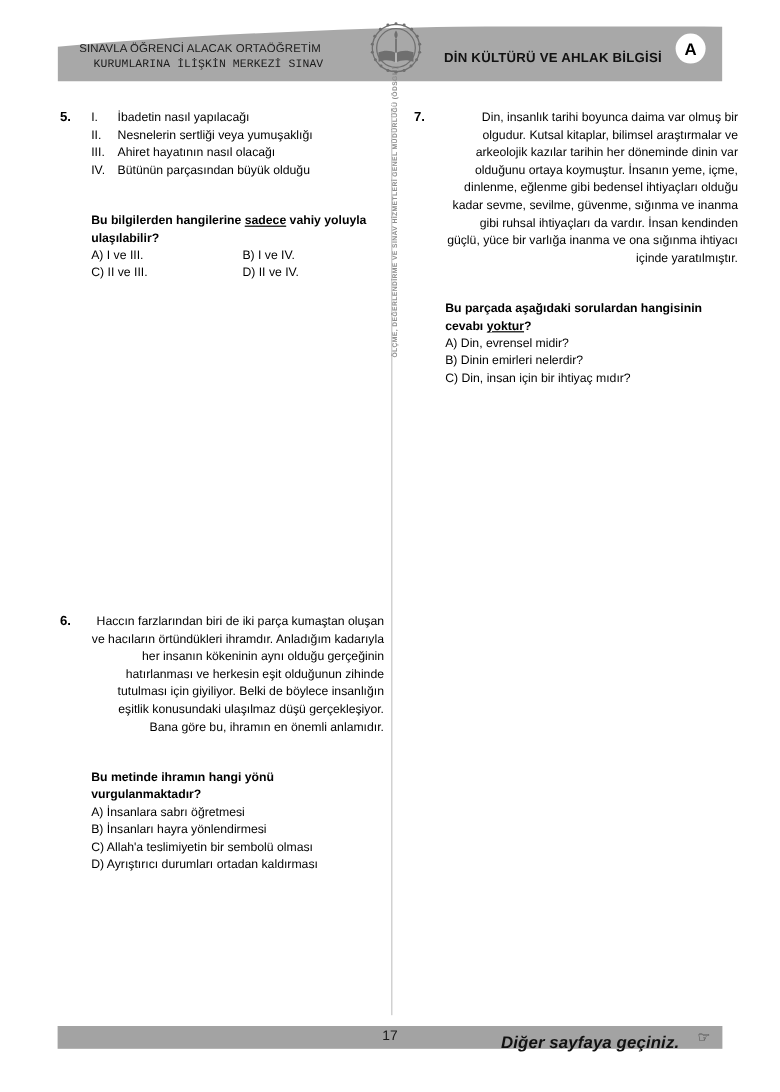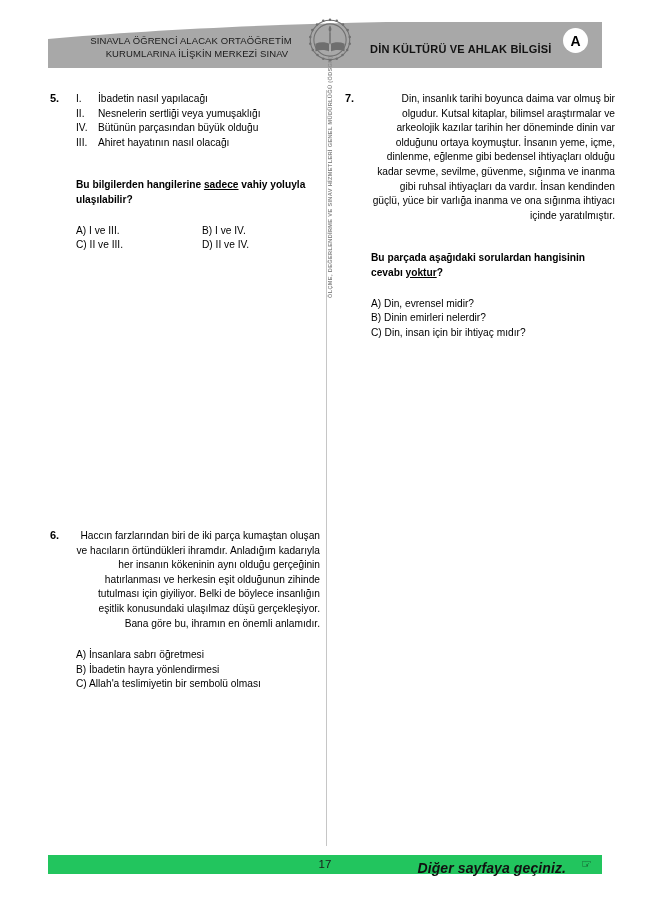--- a/index.html
+++ b/index.html
@@ -24,23 +24,22 @@
   }
   .header-svg { position: absolute; left: 0; top: 0; }
   .header-title-left {
     position: absolute;
     left: 18px; top: 12px;
     width: 250px;
     font-size: 9.5px;
     line-height: 13px;
     color: #1a1a1a;
     letter-spacing: .1px;
-    text-align: center;
-  }
-  .header-title-left .l2 { padding-left: 12px; }
+  }
+  .header-title-left .l2 { padding-left: 12px; font-family: Liberation Mono, monospace; }
   .header-title-right {
     position: absolute;
     left: 322px; top: 21px;
     font-size: 11px;
     font-weight: bold;
     color: #111;
     letter-spacing: .2px;
   }
   .booklet-badge {
     position: absolute;
@@ -131,37 +130,36 @@
 
   .stem {
     font-size: 10.2px;
     line-height: 14.2px;
     font-weight: bold;
     margin-top: 28px;
   }
   .stem u { text-decoration: underline; }
 
   .options {
-    margin-top: 17px;
     font-size: 10.2px;
     line-height: 14.6px;
   }
   .options .opt { white-space: pre-wrap; }
   .options.two-col {
     display: grid;
     grid-template-columns: 126px 1fr;
     row-gap: 0;
   }
 
   
   .footer-bar {
     position: absolute;
     left: 48px; top: 855px;
     width: 554px; height: 19px;
-    background: #22c55e;
+    background: #a3a3a3;
   }
   .footer-page {
     position: absolute;
     left: 0; right: 0; top: 3px;
     text-align: center;
     font-size: 11.5px;
     color: #1a1a1a;
   }
   .footer-next {
     position: absolute;
@@ -245,47 +243,49 @@
     <div class="q-num">5.</div>
 
     <div class="roman-list">
       <div class="roman-item">
         <span class="rn">I.</span><span>İbadetin nasıl yapılacağı</span>
       </div>
       <div class="roman-item">
         <span class="rn">II.</span><span>Nesnelerin sertliği veya yumuşaklığı</span>
       </div>
       <div class="roman-item">
-        <span class="rn">IV.</span><span>Bütünün parçasından büyük olduğu</span>
+        <span class="rn">III.</span><span>Ahiret hayatının nasıl olacağı</span>
       </div>
       <div class="roman-item">
-        <span class="rn">III.</span><span>Ahiret hayatının nasıl olacağı</span>
+        <span class="rn">IV.</span><span>Bütünün parçasından büyük olduğu</span>
       </div>
     </div>
 
     <div class="stem"><span>Bu bilgilerden hangilerine </span><u>sadece</u><span> vahiy yoluyla ulaşılabilir?</span></div>
 
     <div class="options two-col">
       <div class="opt">A) I ve III.</div>
       <div class="opt">B) I ve IV.</div>
       <div class="opt">C) II ve III.</div>
       <div class="opt">D) II ve IV.</div>
     </div>
   </div>
 
   <div class="question" style="margin-top:276px;">
     <div class="q-num">6.</div>
 
     <div class="passage">Haccın farzlarından biri de iki parça kumaştan oluşan ve hacıların örtündükleri ihramdır. Anladığım kadarıyla her insanın kökeninin aynı olduğu gerçeğinin hatırlanması ve herkesin eşit olduğunun zihinde tutulması için giyiliyor. Belki de böylece insanlığın eşitlik konusundaki ulaşılmaz düşü gerçekleşiyor. Bana göre bu, ihramın en önemli anlamıdır.</div>
 
+    <div class="stem"><span>Bu metinde ihramın hangi yönü vurgulanmaktadır?</span></div>
 
     <div class="options">
       <div class="opt">A) İnsanlara sabrı öğretmesi</div>
-      <div class="opt">B) İbadetin hayra yönlendirmesi</div>
+      <div class="opt">B) İnsanları hayra yönlendirmesi</div>
       <div class="opt">C) Allah'a teslimiyetin bir sembolü olması</div>
+      <div class="opt">D) Ayrıştırıcı durumları ortadan kaldırması</div>
     </div>
   </div>
 
 </div>
 
 <div class="col col-right">
 
   <div class="question">
     <div class="q-num">7.</div>
 

